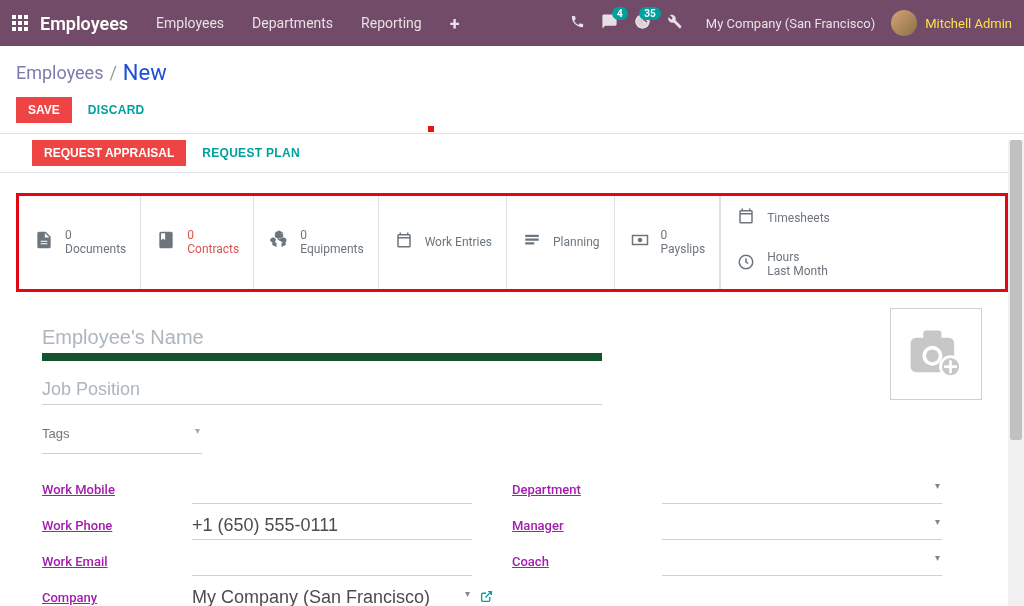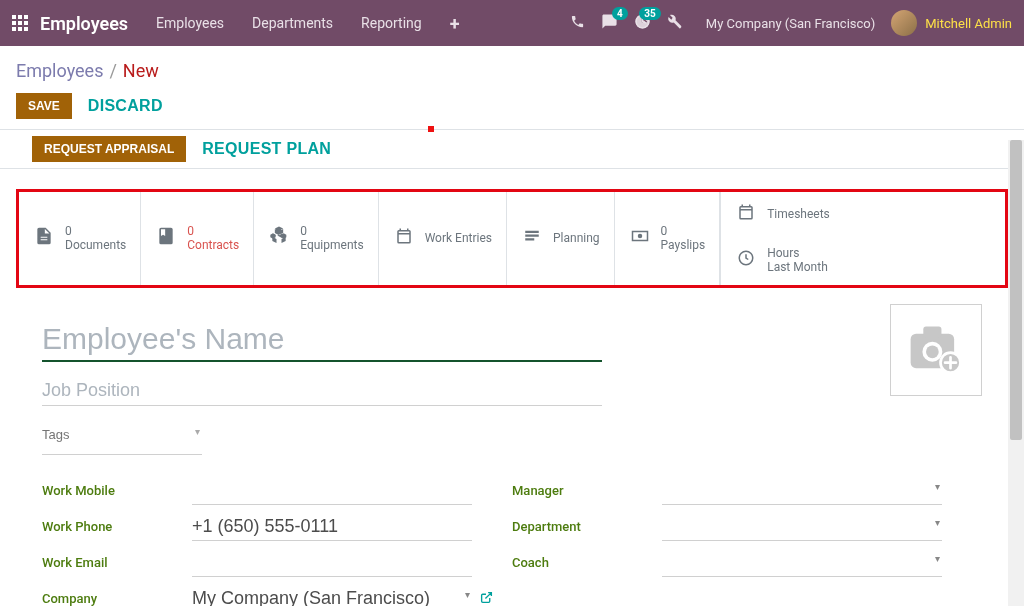--- a/index.html
+++ b/index.html
@@ -50,43 +50,43 @@
 .navbar .user-name { color: #fde047; font-size: 13px; }
 
 
 .breadcrumb-row {
   padding: 14px 16px 8px 16px;
   display: flex;
   align-items: center;
 }
 .breadcrumb-row .crumb-link { color: #7c7bad; font-size: 18px; cursor: pointer; }
 .breadcrumb-row .crumb-sep { color: #9a9a9a; margin: 0 6px; font-size: 18px; }
-.breadcrumb-row .crumb-current { color: #b91c1c; font-size: 18px; }
+.breadcrumb-row .crumb-current { color: #1d4ed8; font-size: 22px; }
 
 
 .action-row {
   padding: 4px 16px 10px 16px;
   display: flex;
   align-items: center;
   gap: 16px;
 }
 .btn-primary {
-  background: #a16207;
+  background: #ef4444;
   color: #fff;
   border: none;
   padding: 6px 12px;
   font-size: 12px;
   font-weight: 600;
   cursor: pointer;
 }
 .btn-text {
   background: none;
   border: none;
   color: #00a09d;
-  font-size: 16px;
+  font-size: 12px;
   font-weight: 600;
   cursor: pointer;
   letter-spacing: 0.3px;
 }
 
 
 .red-marker {
   position: absolute;
   top: 126px;
   left: 428px;
@@ -139,23 +139,23 @@
 }
 .stat-col2 .stat-btn { border-right: none; border-bottom: none; }
 
 
 .form-body {
   padding: 14px 26px 0 26px;
   position: relative;
 }
 .name-input {
   width: 560px;
-  font-size: 30px;
+  font-size: 20px;
   border: none;
-  border-bottom: 2px solid #14532d;
+  border-bottom: 8px solid #14532d;
   padding: 4px 0;
   outline: none;
   color: #737373;
 }
 .name-input::placeholder { color: #adb5bd; }
 .job-input {
   width: 560px;
   font-size: 18px;
   border: none;
   border-bottom: 1px solid #d0d0d0;
@@ -197,22 +197,23 @@
 }
 .field-col { flex: 1; }
 .field-row {
   display: flex;
   align-items: center;
   margin-bottom: 8px;
   font-size: 13px;
 }
 .field-label {
   width: 150px;
-  color: #4d7c0f;
+  color: #a21caf;
   font-weight: 500;
+  text-decoration: underline;
 }
 .field-val {
   flex: 1;
   max-width: 280px;
   border-bottom: 1px solid #d0d0d0;
   padding: 3px 0;
   position: relative;
 }
 .field-val input { border: none; outline: none; width: 100%; font-size: 18px; color: #4c4c4c; }
 .field-val.dropdown::after {
@@ -482,25 +483,25 @@
           <div class="field-val dropdown"><input value="My Company (San Francisco)" style=""></div>
           <span class="ext-link">
             <svg width="13" height="13" viewBox="0 0 24 24" fill="none" stroke="currentColor" stroke-width="2.5">
                 <path d="M18 13v6a2 2 0 01-2 2H5a2 2 0 01-2-2V8a2 2 0 012-2h6M15 3h6v6M10 14L21 3"></path>
               </svg>
           </span>
         </div>
       </div>
       <div class="field-col">
         <div class="field-row">
+          <div class="field-label">Department</div>
+          <div class="field-val dropdown"><input style=""></div>
+        </div>
+        <div class="field-row">
           <div class="field-label">Manager</div>
-          <div class="field-val dropdown"><input style=""></div>
-        </div>
-        <div class="field-row">
-          <div class="field-label">Department</div>
           <div class="field-val dropdown"><input style=""></div>
         </div>
         <div class="field-row">
           <div class="field-label">Coach</div>
           <div class="field-val dropdown"><input style=""></div>
         </div>
       </div>
     </div>
 
     

